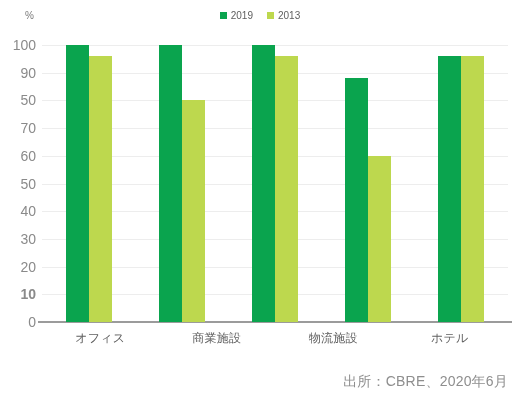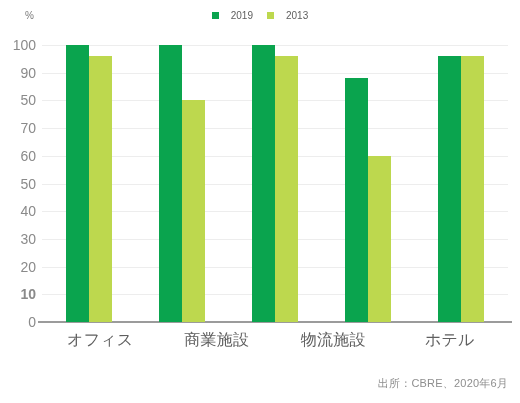--- a/index.html
+++ b/index.html
@@ -40,21 +40,21 @@
     left: 0;
     width: 520px;
     display: flex;
     justify-content: center;
     align-items: center;
     gap: 14px;
   }
   .legend-item {
     display: flex;
     align-items: center;
-    gap: 12px;
+    gap: 4px;
     font-size: 10px;
     color: #5e5e5e;
   }
   .legend-swatch {
     width: 7px;
     height: 7px;
     display: inline-block;
   }
 
   
@@ -125,31 +125,31 @@
   .xlabels {
     position: absolute;
     left: 42px;
     top: 330px;
     width: 466px;
     display: flex;
   }
   .xlabel {
     flex: 1 1 0;
     text-align: center;
-    font-size: 16px;
+    font-size: 12px;
     color: #5f5f5f;
     letter-spacing: 0.2px;
   }
 
   
   .source {
     position: absolute;
     right: 12px;
     bottom: 12px;
-    font-size: 11px;
+    font-size: 14px;
     color: #8e8e8e;
     letter-spacing: 0.2px;
   }
 </style>
 </head>
 <body>
 
 <div id="chart-root">
 
   <div class="unit-label">%</div>

